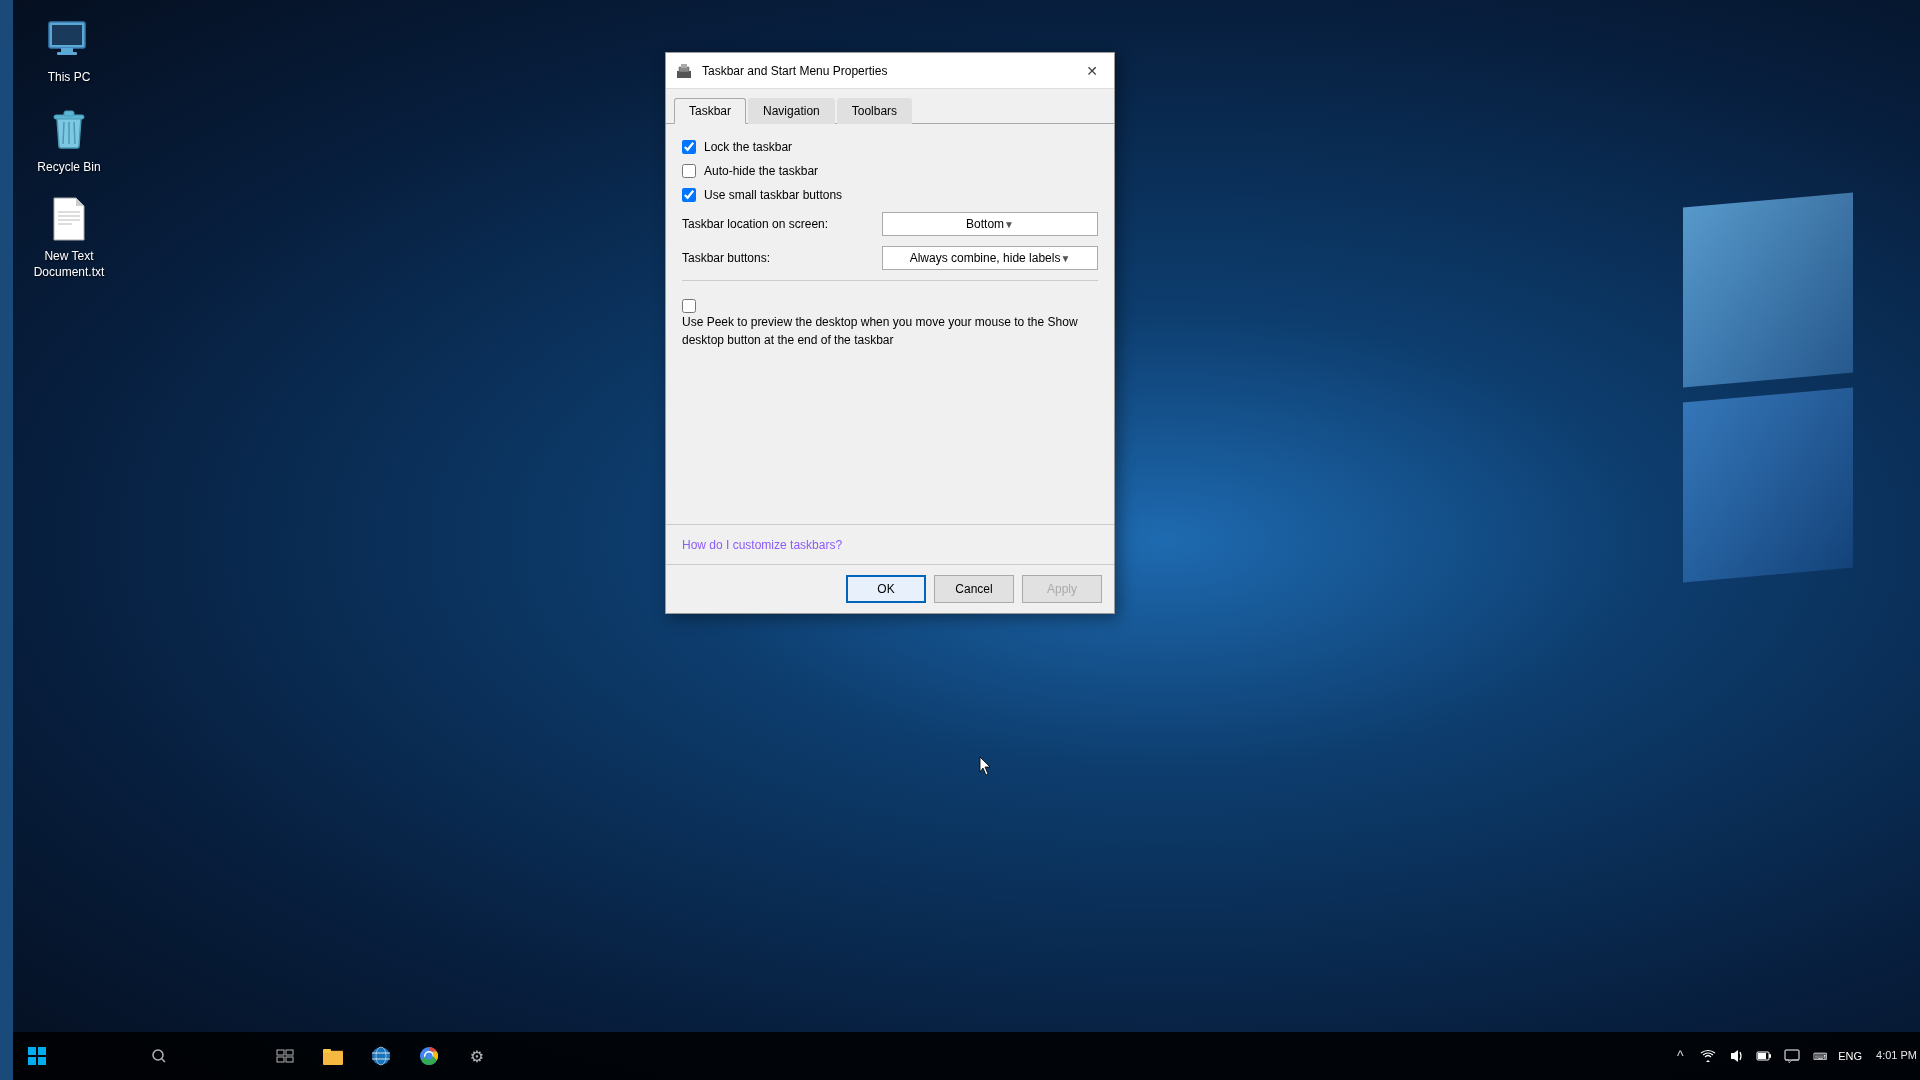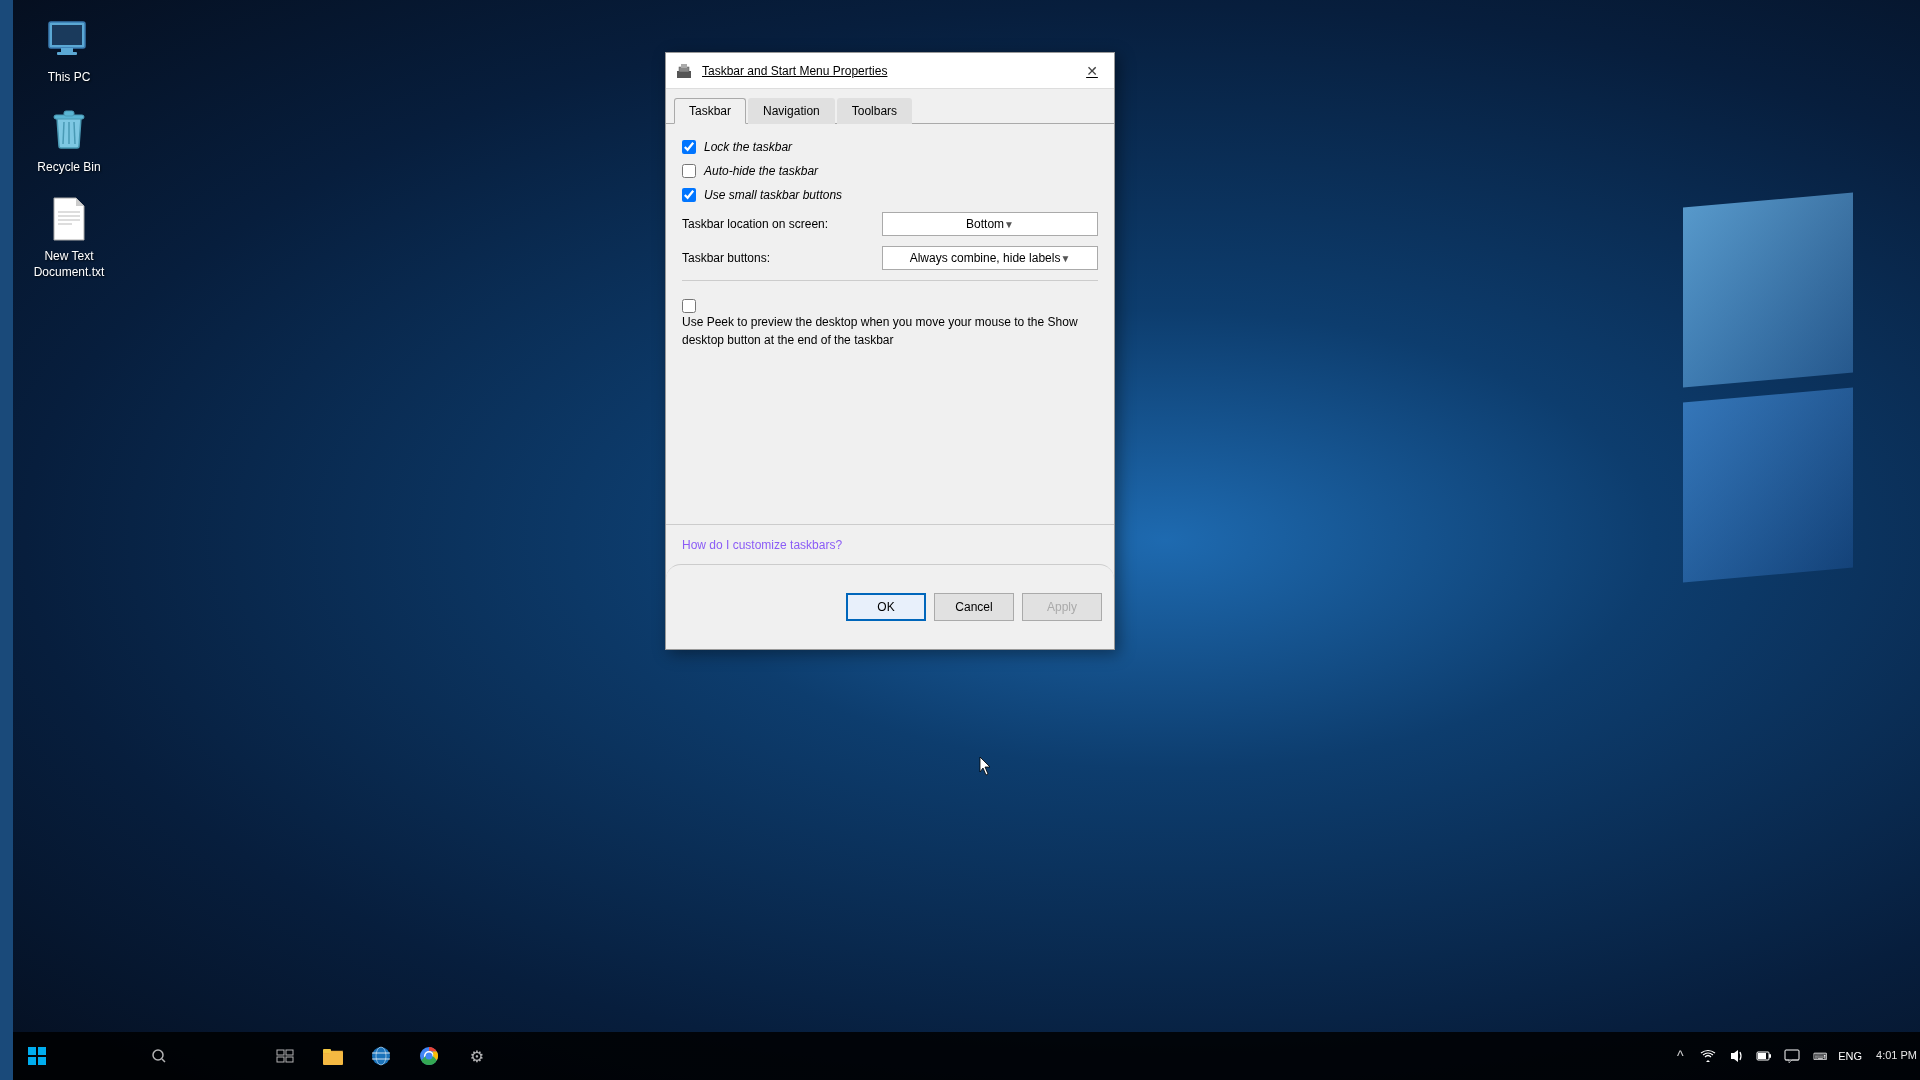--- a/index.html
+++ b/index.html
@@ -212,21 +212,20 @@
     }
 
     .dialog-titlebar {
       background: #ffffff;
       height: 36px;
       display: flex;
       align-items: center;
       padding: 16px 8px;
       border-bottom: 1px solid #ddd;
       user-select: none;
-      text-decoration: underline;
     }
 
     .dialog-titlebar-icon {
       width: 20px;
       height: 20px;
       margin-right: 8px;
       display: flex;
       align-items: center;
       justify-content: center;
       font-size: 14px;
@@ -294,21 +293,20 @@
       margin-right: 8px;
       width: 14px;
       height: 14px;
       cursor: pointer;
     }
 
     .checkbox-row label {
       font-size: 12px;
       cursor: pointer;
       color: #000;
-      font-style: italic;
     }
 
     .setting-row {
       display: flex;
       align-items: center;
       margin-bottom: 10px;
     }
 
     .setting-label {
       font-size: 12px;
@@ -389,24 +387,23 @@
       font-size: 12px;
       text-decoration: none;
       cursor: pointer;
     }
 
     
     .dialog-buttons {
       display: flex;
       justify-content: flex-end;
       gap: 8px;
-      padding: 28px 12px;
+      padding: 10px 12px;
       background: #f0f0f0;
       border-top: 1px solid #ccc;
-      border-radius: 15px;
     }
 
     .dialog-btn {
       min-width: 80px;
       height: 28px;
       border: 1px solid #aaa;
       background: #e1e1e1;
       font-size: 12px;
       cursor: pointer;
       color: #000;

